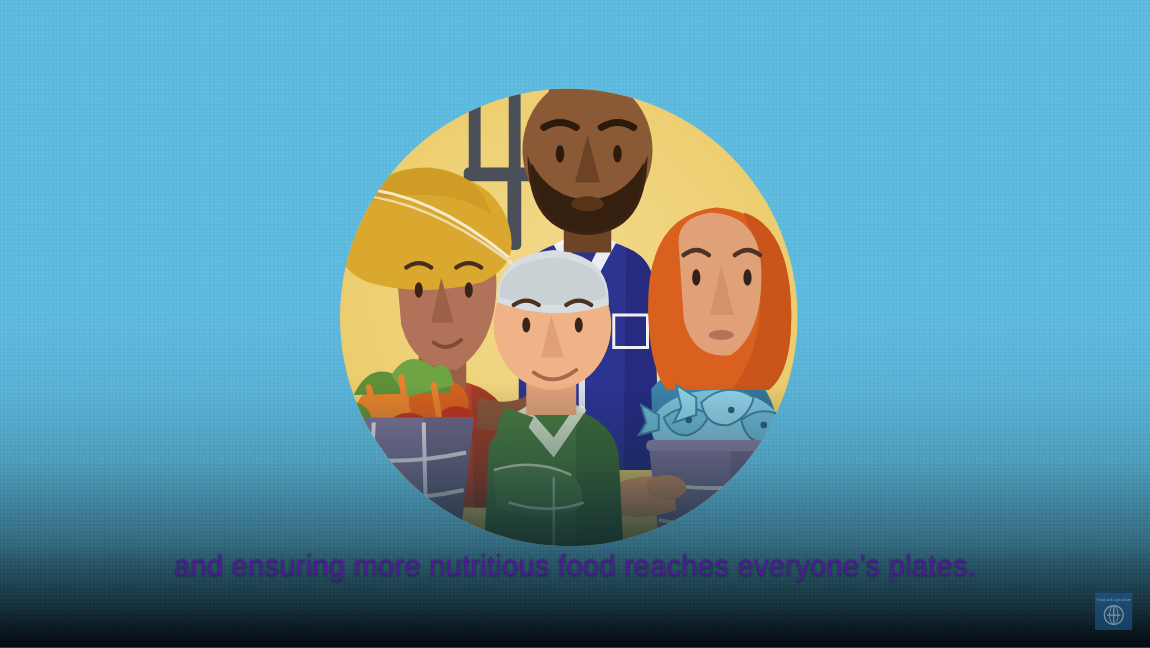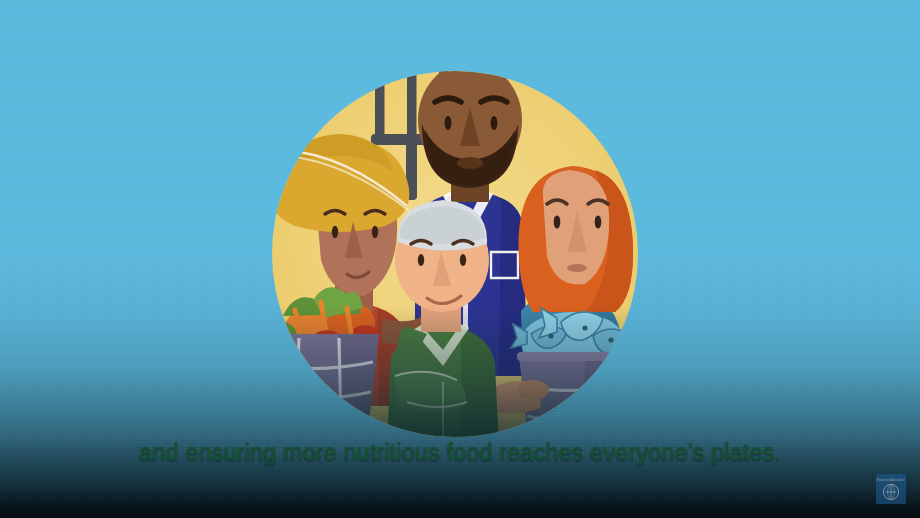--- a/index.html
+++ b/index.html
@@ -57,21 +57,21 @@
     bottom: 0;
     height: 92px;
     display: flex;
     align-items: flex-start;
     justify-content: center;
     padding-top: 12px;
     box-sizing: border-box;
     pointer-events: none;
   }
   .subtitle {
-    color: #14532d;
+    color: #4c1d95;
     font-size: 23.5px;
     line-height: 1.25;
     letter-spacing: .1px;
     text-align: center;
     white-space: nowrap;
     text-shadow: 0 1px 2px rgba(0,0,0,.55);
   }
   
   .watermark {
     position: absolute;

